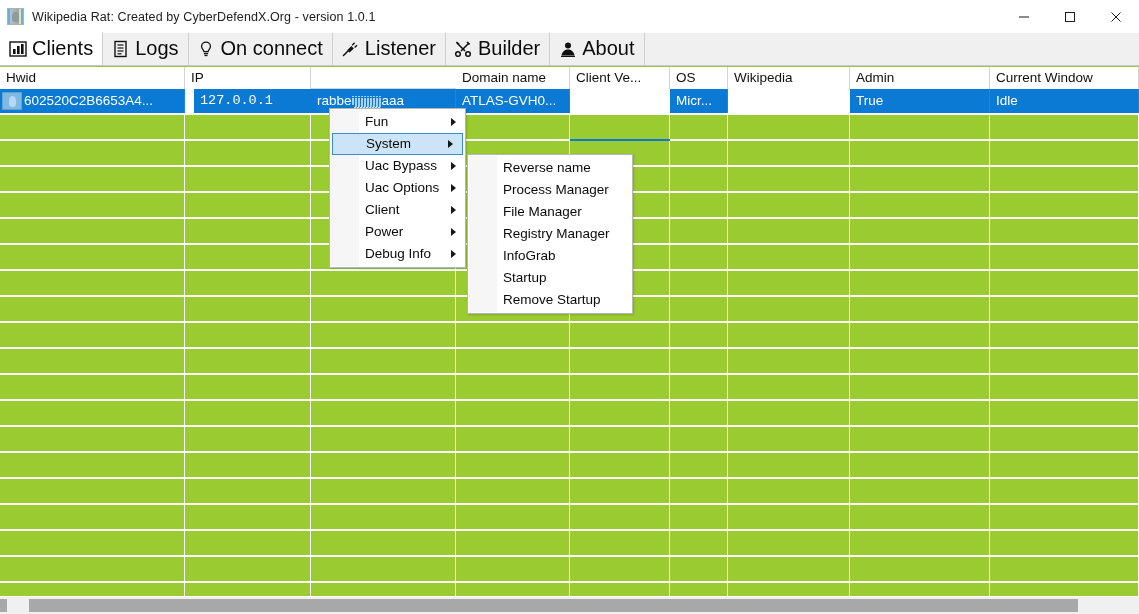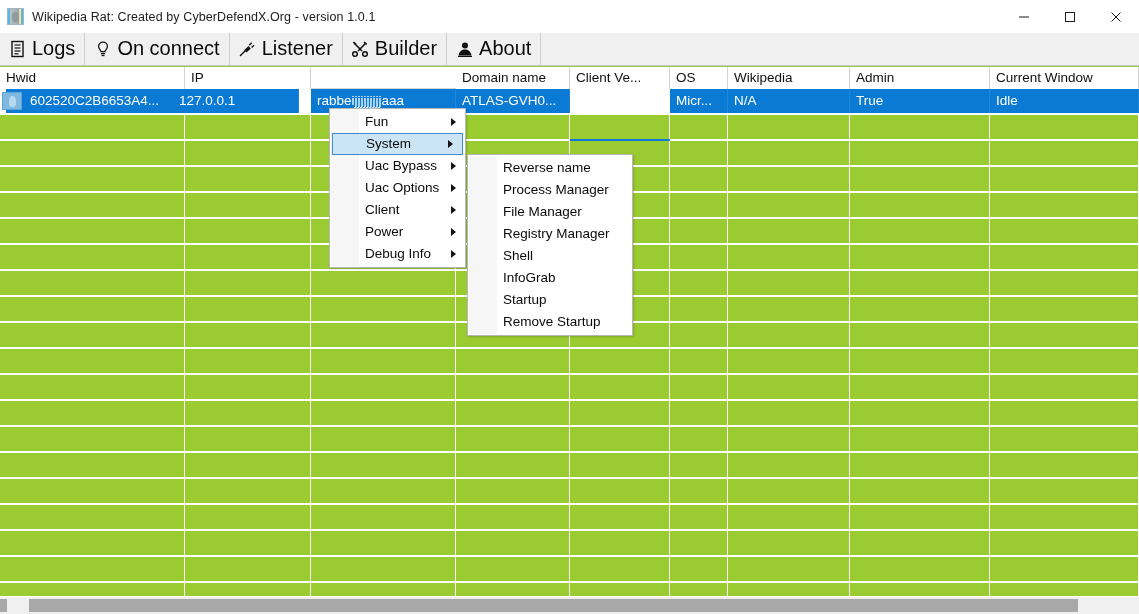--- a/index.html
+++ b/index.html
@@ -172,20 +172,31 @@
       <div class="win-btn">
         <svg width="12" height="12" viewBox="0 0 12 12">
             <line x1="1.5" y1="1.5" x2="10.5" y2="10.5" stroke="#1b1b1b" stroke-width="1"></line>
             <line x1="10.5" y1="1.5" x2="1.5" y2="10.5" stroke="#1b1b1b" stroke-width="1"></line>
           </svg>
       </div>
     </div>
   </div>
 
   <div class="tabstrip" id="tabstrip">
+      <div class="tab active">
+        <span class="ticon">
+          <svg width="18" height="18" viewBox="0 0 18 18">
+            <rect x="1" y="2" width="16" height="14" fill="none" stroke="#111" stroke-width="1.4"></rect>
+            <rect x="4" y="9" width="2.6" height="5" fill="#111"></rect>
+            <rect x="8" y="6" width="2.6" height="8" fill="#111"></rect>
+            <rect x="12" y="4" width="2.6" height="10" fill="#111"></rect>
+          </svg>
+        </span>
+        <span class="tlabel">Clients</span>
+      </div>
       <div class="tab">
         <span class="ticon">
           <svg width="18" height="18" viewBox="0 0 18 18">
             <rect x="3" y="1.5" width="11" height="15" fill="none" stroke="#111" stroke-width="1.4"></rect>
             <line x1="5.5" y1="5" x2="11.5" y2="5" stroke="#111" stroke-width="1.2"></line>
             <line x1="5.5" y1="8" x2="11.5" y2="8" stroke="#111" stroke-width="1.2"></line>
             <line x1="5.5" y1="11" x2="11.5" y2="11" stroke="#111" stroke-width="1.2"></line>
             <line x1="5.5" y1="13.8" x2="9.5" y2="13.8" stroke="#111" stroke-width="1.2"></line>
           </svg>
         </span>
@@ -243,40 +254,37 @@
         <div class="hcell" style="left: 185px; width: 126px;">IP</div>
         <div class="hcell" style="left: 456px; width: 114px;">Domain name</div>
         <div class="hcell" style="left: 570px; width: 100px;">Client Ve...</div>
         <div class="hcell" style="left: 670px; width: 58px;">OS</div>
         <div class="hcell" style="left: 728px; width: 122px;">Wikipedia</div>
         <div class="hcell" style="left: 850px; width: 140px;">Admin</div>
         <div class="hcell" style="left: 990px; width: 149px;">Current Window</div>
       </div>
     <div class="rows" id="grid-rows">
         <div class="row selected">
-          <div class="cell" style="left: 0px; width: 185px; margin-left: 6px;">
+          <div class="cell" style="left: 0px; width: 185px;">
             <span class="ctext" style="padding-left: 24px;">602520C2B6653A4...</span>
           </div>
-          <div class="cell" style="left: 173px; width: 126px;">
+          <div class="cell" style="left: 194px; width: 126px; font-family: Liberation Mono, monospace;">
             <span class="ctext">127.0.0.1</span>
           </div>
           <div class="cell" style="left: 311px; width: 145px;">
             <span class="ctext">rabbeijjjjjjjjjaaa</span>
           </div>
           <div class="cell" style="left: 456px; width: 114px;">
             <span class="ctext">ATLAS-GVH0...</span>
           </div>
           <div class="cell" style="left: 570px; width: 100px; margin-top: 28px;">
             <span class="ctext">1.8.7</span>
           </div>
           <div class="cell" style="left: 670px; width: 58px;">
             <span class="ctext">Micr...</span>
-          </div>
-          <div class="cell" style="left: 728px; width: 122px;">
-            <span class="ctext">N/A</span>
           </div>
           <div class="cell" style="left: 850px; width: 140px;">
             <span class="ctext">True</span>
           </div>
           <div class="cell" style="left: 990px; width: 149px;">
             <span class="ctext">Idle</span>
           </div>
           <div class="row-flag"></div>
         </div>
         <div class="row-gap"></div>
@@ -555,23 +563,20 @@
       <div class="menu-item">
         <span>Process Manager</span>
       </div>
       <div class="menu-item">
         <span>File Manager</span>
       </div>
       <div class="menu-item">
         <span>Registry Manager</span>
       </div>
       <div class="menu-item">
-        <span>Shell</span>
-      </div>
-      <div class="menu-item">
         <span>InfoGrab</span>
       </div>
       <div class="menu-item">
         <span>Startup</span>
       </div>
       <div class="menu-item">
         <span>Remove Startup</span>
       </div>
     </div>
 

